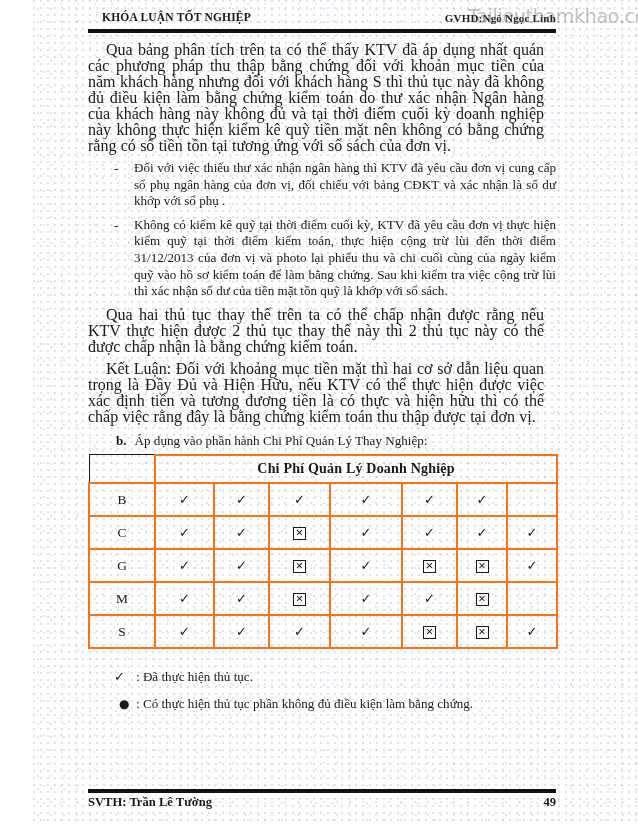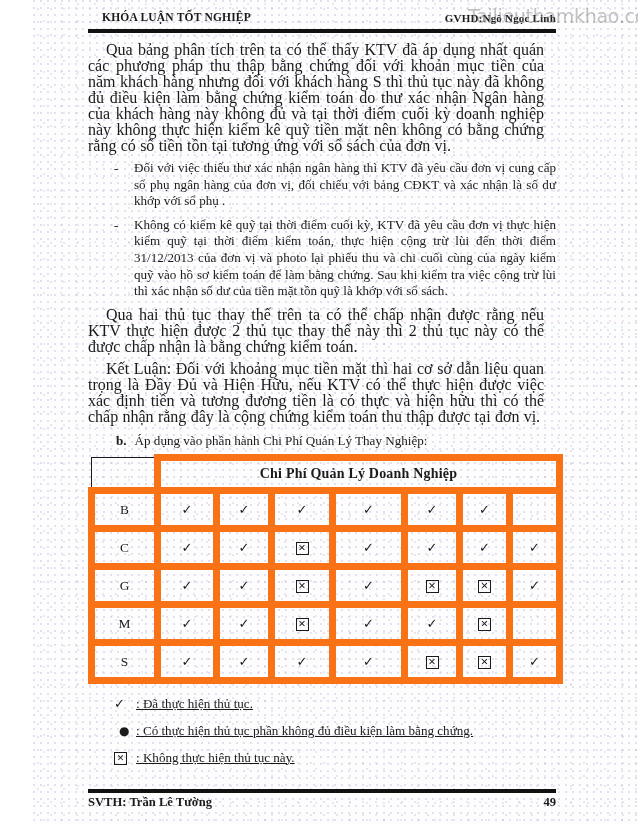--- a/index.html
+++ b/index.html
@@ -127,21 +127,21 @@
   #section-b .blabel { font-weight: bold; padding-right: 8px; }
 
   
   #proc-table {
     border-collapse: collapse;
     width: 468px;
     table-layout: fixed;
     margin: 0;
   }
   #proc-table td, #proc-table th {
-    border: 7px solid #f97316;
+    border: 2px solid #f97316;
     text-align: center;
     vertical-align: middle;
     font-size: 12.4px;
     font-weight: bold;
     line-height: 14.6px;
     padding: 2px 1px;
   }
   #proc-table td.title-cell {
     font-size: 14px;
     padding: 6px 2px 6px 2px;
@@ -167,23 +167,22 @@
     font-size: 9.5px;
     line-height: 10px;
     width: 11px;
     height: 11px;
     text-align: center;
     vertical-align: middle;
   }
 
   
   #legend {
-    margin-top: 12px;
+    margin-top: 20px;
     padding-left: 26px;
-    text-decoration: underline;
   }
   .legend-row {
     font-size: 13.1px;
     line-height: 16.6px;
     margin-bottom: 10px;
     white-space: nowrap;
   }
   .legend-row .lg-sym {
     display: inline-block;
     width: 22px;
@@ -251,21 +250,21 @@
         <span>Đối với việc thiếu thư xác nhận ngân hàng thì KTV đã yêu cầu đơn vị cung cấp sổ phụ ngân hàng của đơn vị, đối chiếu với bảng CĐKT và xác nhận là số dư khớp với sổ phụ .</span>
       </li>
       <li>
         <span class="dash">-</span>
         <span>Không có kiểm kê quỹ tại thời điểm cuối kỳ, KTV đã yêu cầu đơn vị thực hiện kiểm quỹ tại thời điểm kiểm toán, thực hiện cộng trừ lùi đến thời điểm 31/12/2013 của đơn vị và photo lại phiếu thu và chi cuối cùng của ngày kiểm quỹ vào hồ sơ kiểm toán để làm bằng chứng. Sau khi kiểm tra việc cộng trừ lùi thì xác nhận số dư của tiền mặt tồn quỹ là khớp với sổ sách.</span>
       </li>
     </ul>
 
     <p class="para">Qua hai thủ tục thay thế trên ta có thể chấp nhận được rằng nếu KTV thực hiện được 2 thủ tục thay thế này thì 2 thủ tục này có thể được chấp nhận là bằng chứng kiểm toán.</p>
 
-    <p class="para">Kết Luận: Đối với khoảng mục tiền mặt thì hai cơ sở dẫn liệu quan trọng là Đầy Đủ và Hiện Hữu, nếu KTV có thể thực hiện được việc xác định tiền và tương đương tiền là có thực và hiện hữu thì có thể chấp nhận rằng đây là cộng chứng kiểm toán thu thập được tại đơn vị.</p>
+    <p class="para">Kết Luận: Đối với khoảng mục tiền mặt thì hai cơ sở dẫn liệu quan trọng là Đầy Đủ và Hiện Hữu, nếu KTV có thể thực hiện được việc xác định tiền và tương đương tiền là có thực và hiện hữu thì có thể chấp việc rằng đây là bằng chứng kiểm toán thu thập được tại đơn vị.</p>
 
     <div id="section-b">
       <span class="blabel">b.</span><span>Áp dụng vào phần hành Chi Phí Quản Lý Thay Nghiệp:</span>
     </div>
 
     <table id="proc-table">
       <colgroup>
         <col style="width:66px">
         <col style="width:59px">
         <col style="width:55px">
@@ -334,23 +333,20 @@
       </tbody>
     </table>
 
     <div id="legend">
       <div class="legend-row">
         <span class="lg-sym"><span class="mk-check">✓</span></span><span>: Đã thực hiện thủ tục.</span>
       </div>
       <div class="legend-row">
         <span class="lg-sym"><span class="lg-dot">●</span></span><span>: Có thực hiện thủ tục phần không đủ điều kiện làm bằng chứng.</span>
       </div>
-      <div class="legend-row">
-        <span class="lg-sym"><span class="mk-cross">✕</span></span><span>: Không thực hiện thủ tục này.</span>
-      </div>
     </div>
 
   </div>
 
   <div id="footer">
     <div id="ftr-rule"></div>
     <div id="ftr-inner">
       <div id="ftr-left">SVTH: Trần Lê Tường</div>
       <div id="ftr-right">49</div>
     </div>

